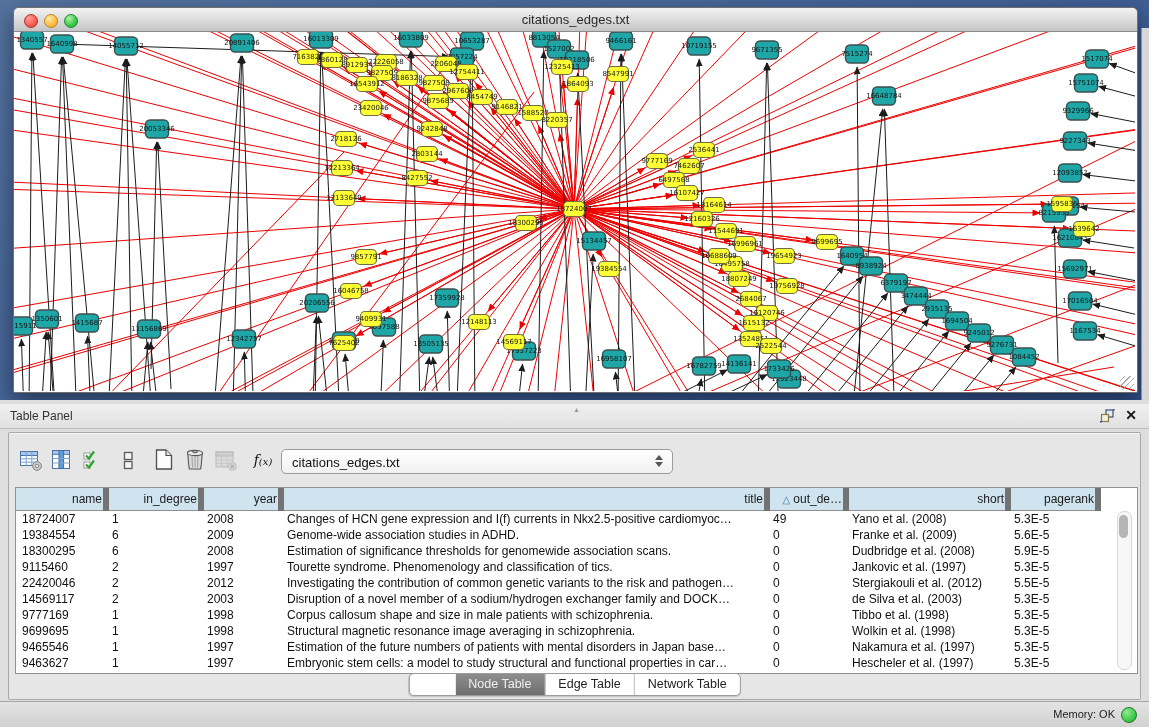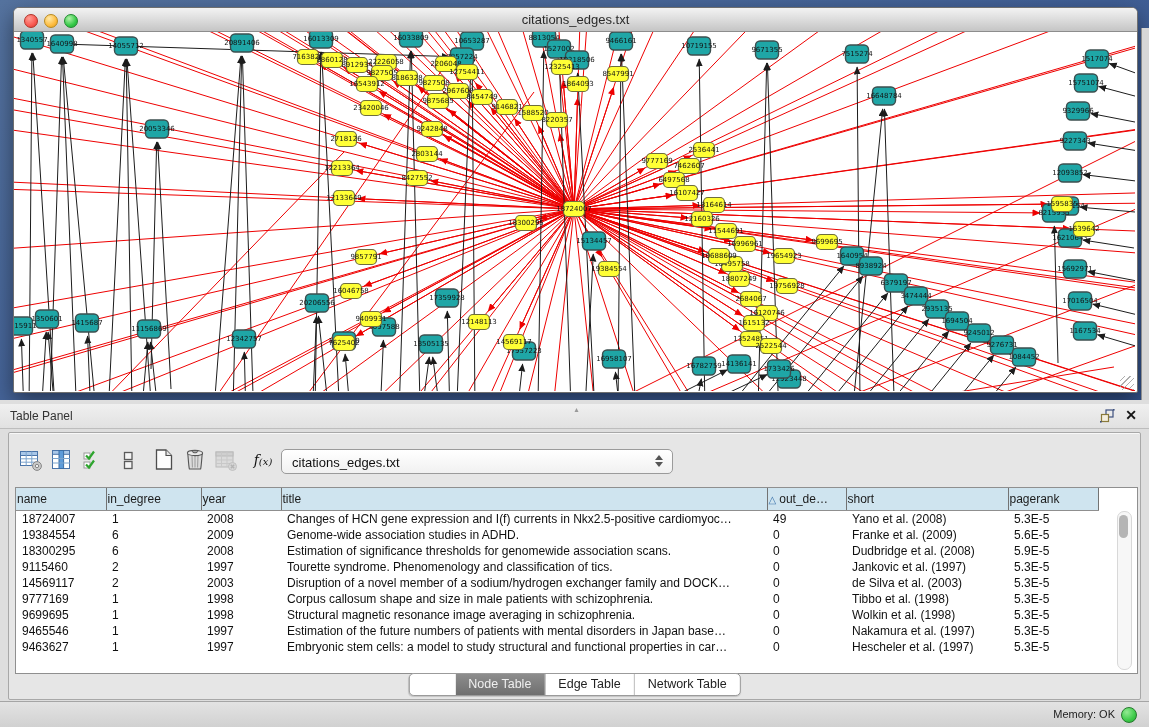--- a/index.html
+++ b/index.html
@@ -52,22 +52,22 @@
   .combo{position:absolute;left:272px;top:16px;width:392px;height:25px;cursor:pointer;
     border:1px solid #9b9b9b;border-radius:5px;background:linear-gradient(#ffffff,#f1f1f1);
     font-size:13px;line-height:25px;padding-left:10px;box-sizing:border-box;color:#111;}
   .combo .arrows{position:absolute;right:9px;top:5px;display:flex;flex-direction:column;gap:2px}
   .arr-up{width:0;height:0;border-left:4px solid transparent;border-right:4px solid transparent;border-bottom:5px solid #555}
   .arr-dn{width:0;height:0;border-left:4px solid transparent;border-right:4px solid transparent;border-top:5px solid #555}
 
   .tbl-viewport{position:absolute;left:6px;top:54px;width:1123px;height:187px;
     background:#fff;border:1px solid #8f8f8f;overflow:hidden;box-sizing:border-box;}
   table.dt{border-collapse:collapse;table-layout:fixed;width:1082px;font-size:12px}
-  table.dt th{height:20px;background:#cfe4ef;border-right:1px solid #737373;border-bottom:1px solid #8f8f8f;
-    font-weight:normal;color:#1b1b1b;overflow:hidden;white-space:nowrap;text-align:left}
+  table.dt th{height:20px;background:#cfe4ef;border-right:6px solid #737373;border-bottom:1px solid #8f8f8f;
+    font-weight:normal;color:#1b1b1b;overflow:hidden;white-space:nowrap;text-align:right}
   table.dt td{height:16px;line-height:16px;padding:0 6px;white-space:nowrap;overflow:hidden;color:#101010}
   .sortg{color:#3f76ad;font-size:10px;margin-right:3px}
   col.c0{width:90px}col.c1{width:95px}col.c2{width:80px}col.c3{width:486px}
   col.c4{width:79px}col.c5{width:162px}col.c6{width:90px}
   .vscroll{position:absolute;right:5px;top:23px;bottom:3px;width:13px;
     background:#f7f7f7;border:1px solid #d8d8d8;border-radius:7px;}
   .vthumb{position:absolute;top:3px;left:1px;width:9px;height:23px;background:#b5b5b5;border-radius:5px}
 
   .tabs{position:absolute;left:50%;transform:translateX(-50%);bottom:3px;height:21px;display:flex;
     border:1px solid #9b9b9b;border-radius:5px;overflow:hidden;background:#fff;font-size:12.5px;
@@ -938,20 +938,29 @@
               <tr>
                 <td>9115460</td>
                 <td>2</td>
                 <td>1997</td>
                 <td>Tourette syndrome. Phenomenology and classification of tics.</td>
                 <td>0</td>
                 <td>Jankovic et al. (1997)</td>
                 <td>5.3E-5</td>
               </tr>
               <tr>
+                <td>22420046</td>
+                <td>2</td>
+                <td>2012</td>
+                <td>Investigating the contribution of common genetic variants to the risk and pathogen…</td>
+                <td>0</td>
+                <td>Stergiakouli et al. (2012)</td>
+                <td>5.5E-5</td>
+              </tr>
+              <tr>
                 <td>14569117</td>
                 <td>2</td>
                 <td>2003</td>
                 <td>Disruption of a novel member of a sodium/hydrogen exchanger family and DOCK…</td>
                 <td>0</td>
                 <td>de Silva et al. (2003)</td>
                 <td>5.3E-5</td>
               </tr>
               <tr>
                 <td>9777169</td>

